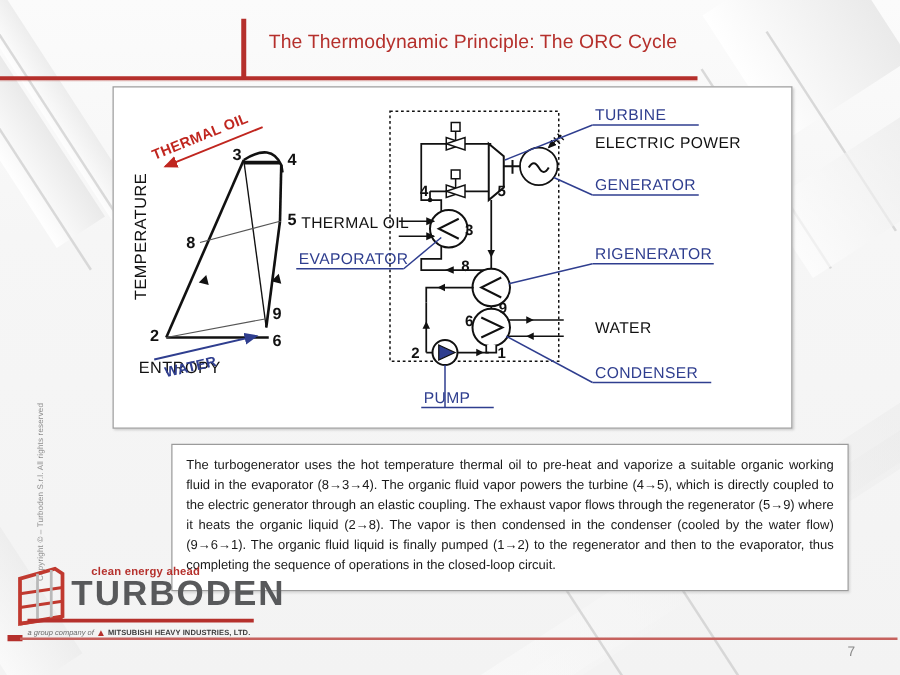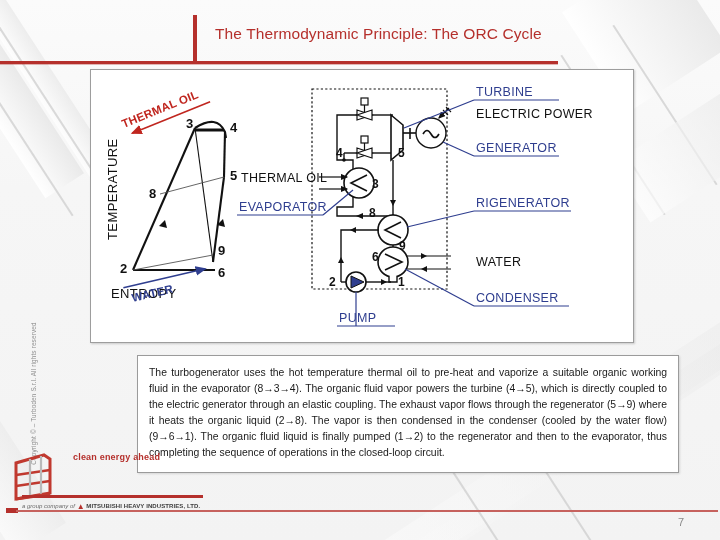--- a/index.html
+++ b/index.html
@@ -407,20 +407,21 @@
   <div class="logo-wrap">
     <svg class="logo-mark" viewBox="0 0 44 50">
       <path d="M6,46 L6,10 L34,2 L40,6 L40,40 L6,46 Z" fill="none" stroke="#c0392f" stroke-width="3"></path>
       <path d="M6,22 L40,17" stroke="#c0392f" stroke-width="2.4"></path>
       <path d="M6,33 L40,28" stroke="#c0392f" stroke-width="2.4"></path>
       <path d="M20,6 L20,44" stroke="#b9b9b9" stroke-width="2.2"></path>
       <path d="M31,3 L31,42" stroke="#b9b9b9" stroke-width="2.2"></path>
       <path d="M6,46 L40,41" stroke="#c0392f" stroke-width="3"></path>
     </svg>
     <div class="logo-tag">clean energy ahead</div>
+    <div class="logo-word">TURBODEN</div>
     <div class="logo-underline"></div>
     <div class="logo-sub">
       <span class="grp">a group company of</span>
       <span class="mhi-mark">▲</span>
       <span class="mhi">MITSUBISHI HEAVY INDUSTRIES, LTD.</span>
     </div>
   </div>
 
   <div class="ftr-rule-cap"></div>
   <div class="ftr-rule"></div>

